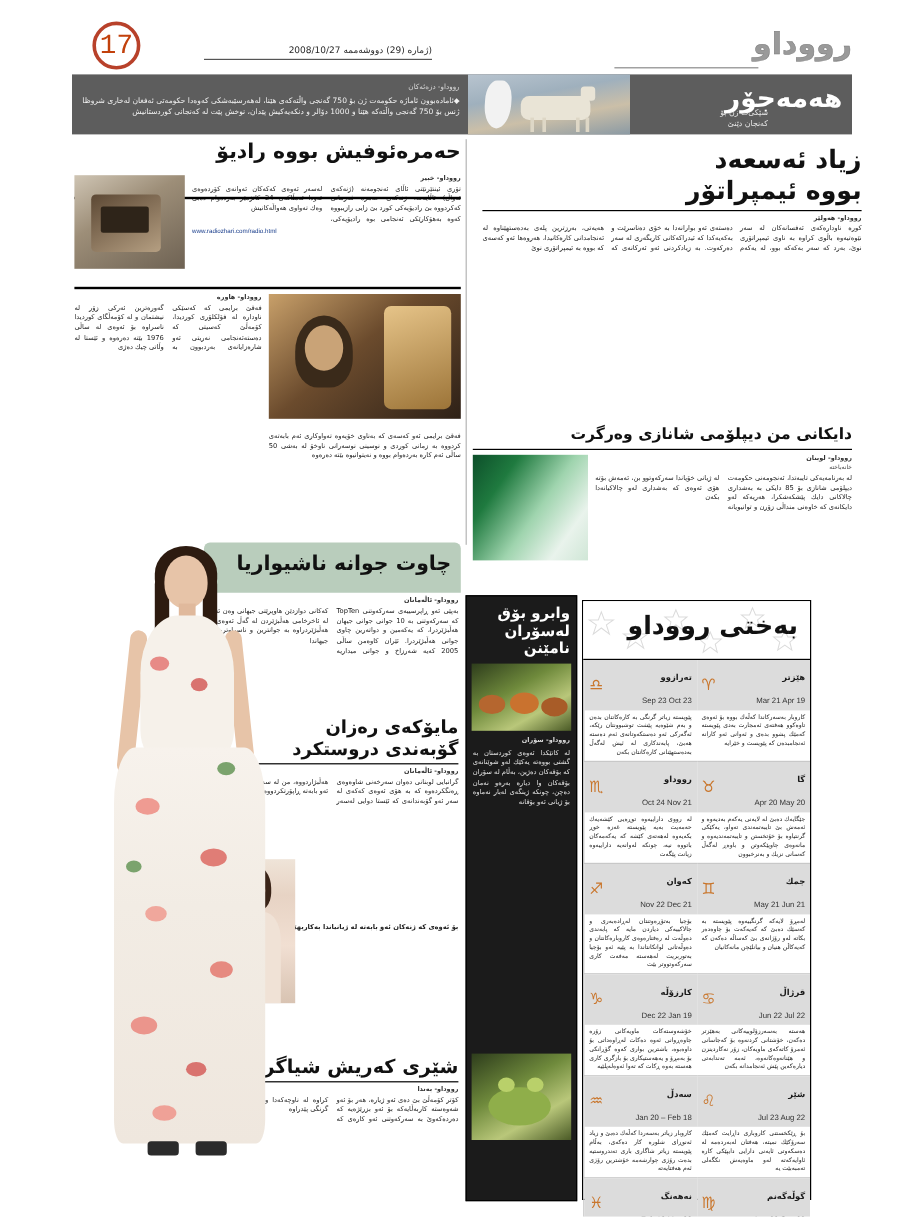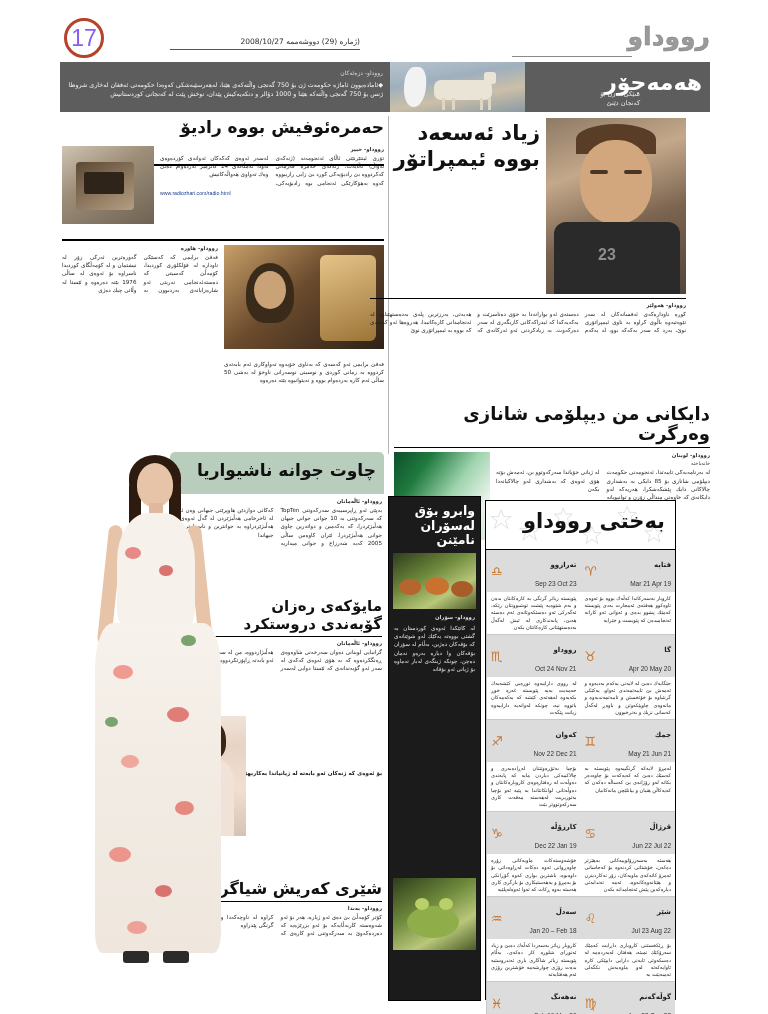--- a/index.html
+++ b/index.html
@@ -1,23 +1,23 @@
 <!DOCTYPE html>
 <html><head>
 <meta charset="utf-8">
 <style>
   html,body{margin:0;padding:0;background:#ffffff;}
   body{width:768px;height:1014px;font-family:"DejaVu Sans",sans-serif;}
   .page{position:relative;width:768px;height:1014px;background:#fff;overflow:hidden;}
 
   
   .masthead{position:absolute;left:60px;top:18px;width:650px;height:42px;}
-  .pagenum{position:absolute;left:4px;top:0;width:40px;height:40px;border:3px solid #b8412a;border-radius:50%;
+  .pagenum{position:absolute;left:17px;top:0;width:40px;height:40px;border:3px solid #b8412a;border-radius:50%;
            box-sizing:border-box;display:flex;align-items:center;justify-content:center;
-           font-family:Liberation Sans, sans-serif;font-size:23px;color:#8b5cf6;}
+           font-family:Liberation Mono, monospace;font-size:23px;color:#c2410c;}
   .dateline{position:absolute;left:110px;top:19px;width:190px;border-bottom:1px solid #555;
             padding-bottom:3px;text-align:right;font-size:7.5px;color:#2a2a2a;direction:rtl;white-space:nowrap;}
   .logo{position:absolute;right:0;top:4px;text-align:right;font-family:"DejaVu Sans",sans-serif;
         font-size:25px;font-weight:bold;color:#9a9a9a;letter-spacing:-1px;direction:rtl;
         -webkit-text-stroke:0.4px #777;}
   .logo-rule{position:absolute;right:78px;top:38px;width:120px;border-top:1px solid #8a8a8a;}
 
   
   .banner{position:absolute;left:60px;top:62px;width:650px;height:50px;background:#5d5d5d;color:#fff;}
   .banner-photo{position:absolute;left:330px;top:0;width:135px;height:50px;overflow:hidden;
@@ -159,42 +159,34 @@
           <div style="position:absolute;left:22px;top:18px;width:48px;height:60px;background:#3a2a1a;border-radius:50% 50% 40% 40%;"></div>
           <div style="position:absolute;left:30px;top:26px;width:32px;height:38px;background:#c9a377;border-radius:50%;"></div>
           <div style="position:absolute;left:96px;top:10px;width:56px;height:86px;background:linear-gradient(160deg,#e6c489,#9c7438);border-radius:6px;"></div>
         </div>
         <div class="byline" style="margin-top:3px;">&nbsp;</div>
         <div class="body" style="height:50px;overflow:hidden;">فه‌قێ برایمی ئه‌و كه‌سه‌ی كه‌ به‌ناوی خۆیەوه‌ ته‌واوكاری ئه‌م بابه‌ته‌ی كردووه‌ به‌ زمانی كوردی و نوسینی نوسه‌رانی ناوخۆ له‌ به‌شی 50 ساڵی ئه‌م كاره‌ به‌رده‌وام بووه‌ و نه‌یتوانیوه‌ بێته‌ ده‌ره‌وه‌</div>
       </div>
     </div>
   </div>
 
-  <div class="art" style="left:370px;top:118px;width:316px;">
+  <div class="art" style="left:402px;top:118px;width:316px;">
     <div style="display:flex;">
       <div style="flex:1;padding-top:4px;">
         <div class="hl rtl" style="font-size:21px;">زیاد ئه‌سعه‌د</div>
         <div class="hl rtl" style="font-size:21px;margin-top:2px;">بووه‌ ئیمپراتۆر</div>
       </div>
-      <div class="photo ph-man" style="width:140px;height:176px;flex:none;margin-left:6px;">
-        <div style="position:absolute;left:30px;top:6px;width:80px;height:30px;background:#5a3d26;border-radius:50% 50% 0 0;"></div>
-        <div style="position:absolute;left:34px;top:22px;width:72px;height:84px;background:#d2a77d;border-radius:46%;"></div>
-        <div style="position:absolute;left:44px;top:52px;width:18px;height:4px;background:#4a3424;border-radius:2px;"></div>
-        <div style="position:absolute;left:78px;top:52px;width:18px;height:4px;background:#4a3424;border-radius:2px;"></div>
-        <div style="position:absolute;left:8px;top:104px;width:126px;height:72px;background:#2a2a2a;border-radius:12px 12px 0 0;"></div>
-        <div style="position:absolute;left:52px;top:128px;width:36px;height:22px;color:#8d8d8d;font-size:16px;font-weight:bold;font-family:'Liberation Sans',sans-serif;">23</div>
-      </div>
     </div>
     <div style="border-top:1px solid #000;margin-top:4px;"></div>
     <div class="byline" style="margin-top:3px;">رووداو- هه‌ولێر</div>
     <div class="body cols3" style="height:150px;">كوره‌ ناوداره‌كه‌ی ئه‌فسانه‌كان له‌ سه‌ر نێوه‌تیه‌وه‌ باڵوی كراوه‌ به‌ ناوی ئیمپراتۆری نوێ، به‌رد كه‌ سه‌ر به‌كه‌كه‌ بوو، له‌ یه‌كه‌م ده‌سته‌ی ئه‌و بوارانه‌دا به‌ خۆی ده‌ناسرێت و به‌كه‌یه‌كدا كه‌ ئیدراكه‌كانی كاریگه‌ری له‌ سه‌ر ده‌ركه‌وت. به‌ زیادكردنی ئه‌و ئه‌ركانه‌ی كه‌ هه‌یه‌تی، به‌رزترین پله‌ی به‌ده‌ستهێناوه‌ له‌ ئه‌نجامدانی كاره‌كانیدا، هه‌روه‌ها ئه‌و كه‌سه‌ی كه‌ بووه‌ به‌ ئیمپراتۆری نوێ</div>
   </div>
 
   <div class="art" style="left:394px;top:356px;width:316px;">
-    <div class="hl rtl" style="font-size:18px;margin-top:48px;">دایكانی من دیپلۆمی شانازی وه‌رگرت</div>
+    <div class="hl rtl" style="font-size:13px;">دایكانی من دیپلۆمی شانازی وه‌رگرت</div>
     <div style="border-top:1px solid #000;margin-top:3px;"></div>
     <div style="display:flex;margin-top:4px;">
       <div class="photo ph-green" style="width:96px;height:88px;flex:none;margin-right:6px;"></div>
       <div style="flex:1;">
         <div class="byline">رووداو- لوبنان</div>
         <div class="caption" style="margin-bottom:2px;">خانه‌باخته‌</div>
         <div class="body cols2" style="height:72px;">له‌ به‌رنامه‌یه‌كی تایبه‌تدا، ئه‌نجومه‌نی حكومه‌ت دیپلۆمی شانازی بۆ 85 دایكی به‌ به‌شداری چالاكانی دایك پێشكه‌شكرا، هه‌ریه‌كه‌ له‌و دایكانه‌ی كه‌ خاوه‌نی منداڵی زۆرن و توانیویانه‌ له‌ ژیانی خۆیاندا سه‌ركه‌وتوو بن، ئه‌مه‌ش بۆته‌ هۆی ئه‌وه‌ی كه‌ به‌شداری له‌و چالاكیانه‌دا بكه‌ن</div>
       </div>
     </div>
   </div>
@@ -298,21 +290,21 @@
             <span class="sign-name">ته‌رازوو</span><br>
             <span class="sign-date">Sep 23  Oct 23</span>
           </span>
         </div>
         <div class="sign-body">پێویسته‌ زیاتر گرنگی به‌ كاره‌كانتان بده‌ن و به‌م شێوه‌یه‌ پێشت توشبوونتان رێكه‌، ئه‌گه‌ركی ئه‌و ده‌ستكه‌وتانه‌ی ئه‌م ده‌سته‌ هه‌بێ، پابه‌ندكاری له‌ ئیش له‌گه‌ڵ به‌ده‌ستهێنانی كاره‌كانتان بكه‌ن</div>
       </div>
       <div class="sign">
         <div class="sign-head">
           <span class="sign-ico">♈</span>
           <span class="sign-names">
-            <span class="sign-name">فتایه</span><br>
+            <span class="sign-name">هێزتر</span><br>
             <span class="sign-date">Mar 21  Apr 19</span>
           </span>
         </div>
         <div class="sign-body">كاروبار به‌سه‌ركاندا كه‌ڵه‌ك بووه‌ بۆ ئه‌وه‌ی تاوه‌كوو هه‌فته‌ی ئه‌مجارت به‌دی پێویسته‌ كه‌مێك پشوو بده‌ی و ئه‌وانی ئه‌و كارانه‌ ئه‌نجامبده‌ن كه‌ پێویست و خێرایه‌</div>
       </div>
 
       <div class="sign">
         <div class="sign-head">
           <span class="sign-ico">♏</span>
           <span class="sign-names">

